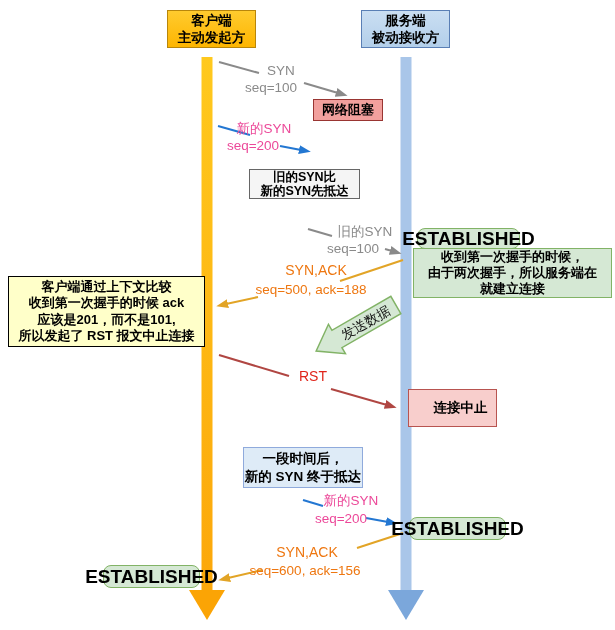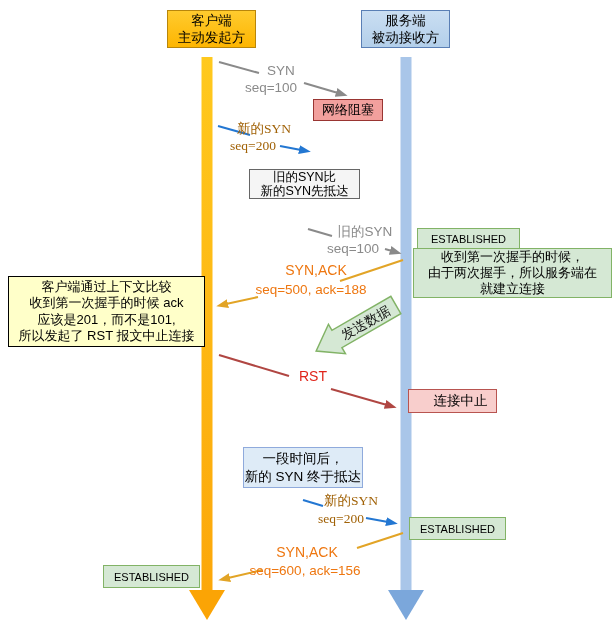--- a/index.html
+++ b/index.html
@@ -6,35 +6,36 @@
   .stage {
     position:relative; width:615px; height:630px; background:#ffffff;
     font-family:"Liberation Sans","DejaVu Sans",sans-serif; overflow:hidden;
     color:#000;
   }
   .stage svg { position:absolute; left:0; top:0; z-index:1; }
   .box {
     position:absolute; z-index:2; box-sizing:border-box;
     display:flex; flex-direction:column; align-items:center; justify-content:center;
     text-align:center;
+    font-weight:bold;
   }
   .lbl {
     position:absolute; z-index:2; text-align:center; white-space:nowrap;
     font-size:13.5px; line-height:15px;
   }
   .actor {
     width:89px; height:38px; font-size:13.5px; line-height:17px; border:1px solid;
   }
   .actor-client { background:linear-gradient(#FFCB2E,#FDB501); border-color:#B8860B; }
   .actor-server { background:linear-gradient(#CADEF2,#B3CFEA); border-color:#5A7FB5; }
   .green  { background:#D5E8D4; border:1px solid #82B366; }
-  .est    { font-size:11px; line-height:14px; }
+  .est    { font-size:19px; line-height:14px;border-radius:8px; }
   .note   { font-size:13px; }
   .gray-t   { color:#8A8A8A; }
-  .blue-t   { color:#a16207;font-family:Liberation Serif, serif; }
+  .blue-t   { color:#ec4899; }
   .orange-t { color:#EE7711; }
   .red-t    { color:#E0251B; }
 </style>
 </head>
 <body>
 
 <div class="stage">
 
   <svg width="615" height="630">
     <defs>
@@ -139,21 +140,21 @@
 
   <div class="box note" style="left:8px; top:276px; width:197px; height:71px; background:#FFFFC9; border:1px solid #000; line-height:16.5px;">
     <span>客户端通过上下文比较</span>
     <span>收到第一次握手的时候 ack</span>
     <span>应该是201，而不是101,</span>
     <span>所以发起了 RST 报文中止连接</span>
   </div>
 
   <div class="lbl red-t" style="left:290px; top:369px; width:46px; font-size:14px;">RST</div>
 
-  <div class="box note" style="left:408px; top:389px; width:89px; height:24px; background:#F8CECC; border:1px solid #B85450; font-size:13.5px;padding-left:16px;">连接中止</div>
+  <div class="box note" style="left:408px; top:389px; width:89px; height:38px; background:#F8CECC; border:1px solid #B85450; font-size:13.5px;padding-left:16px;">连接中止</div>
 
   <div class="box" style="left:243px; top:447px; width:120px; height:41px; background:#DEEBF7; border:1px solid #8FAADC; font-size:13.5px; line-height:18px;">
     <span>一段时间后，</span>
     <span>新的 SYN 终于抵达</span>
   </div>
 
   <div class="lbl blue-t" style="left:318px; top:493px; width:66px;">新的SYN</div>
   <div class="lbl blue-t" style="left:309px; top:511px; width:64px;">seq=200</div>
 
   <div class="box green est" style="left:409px; top:517px; width:97px; height:23px;">ESTABLISHED</div>

